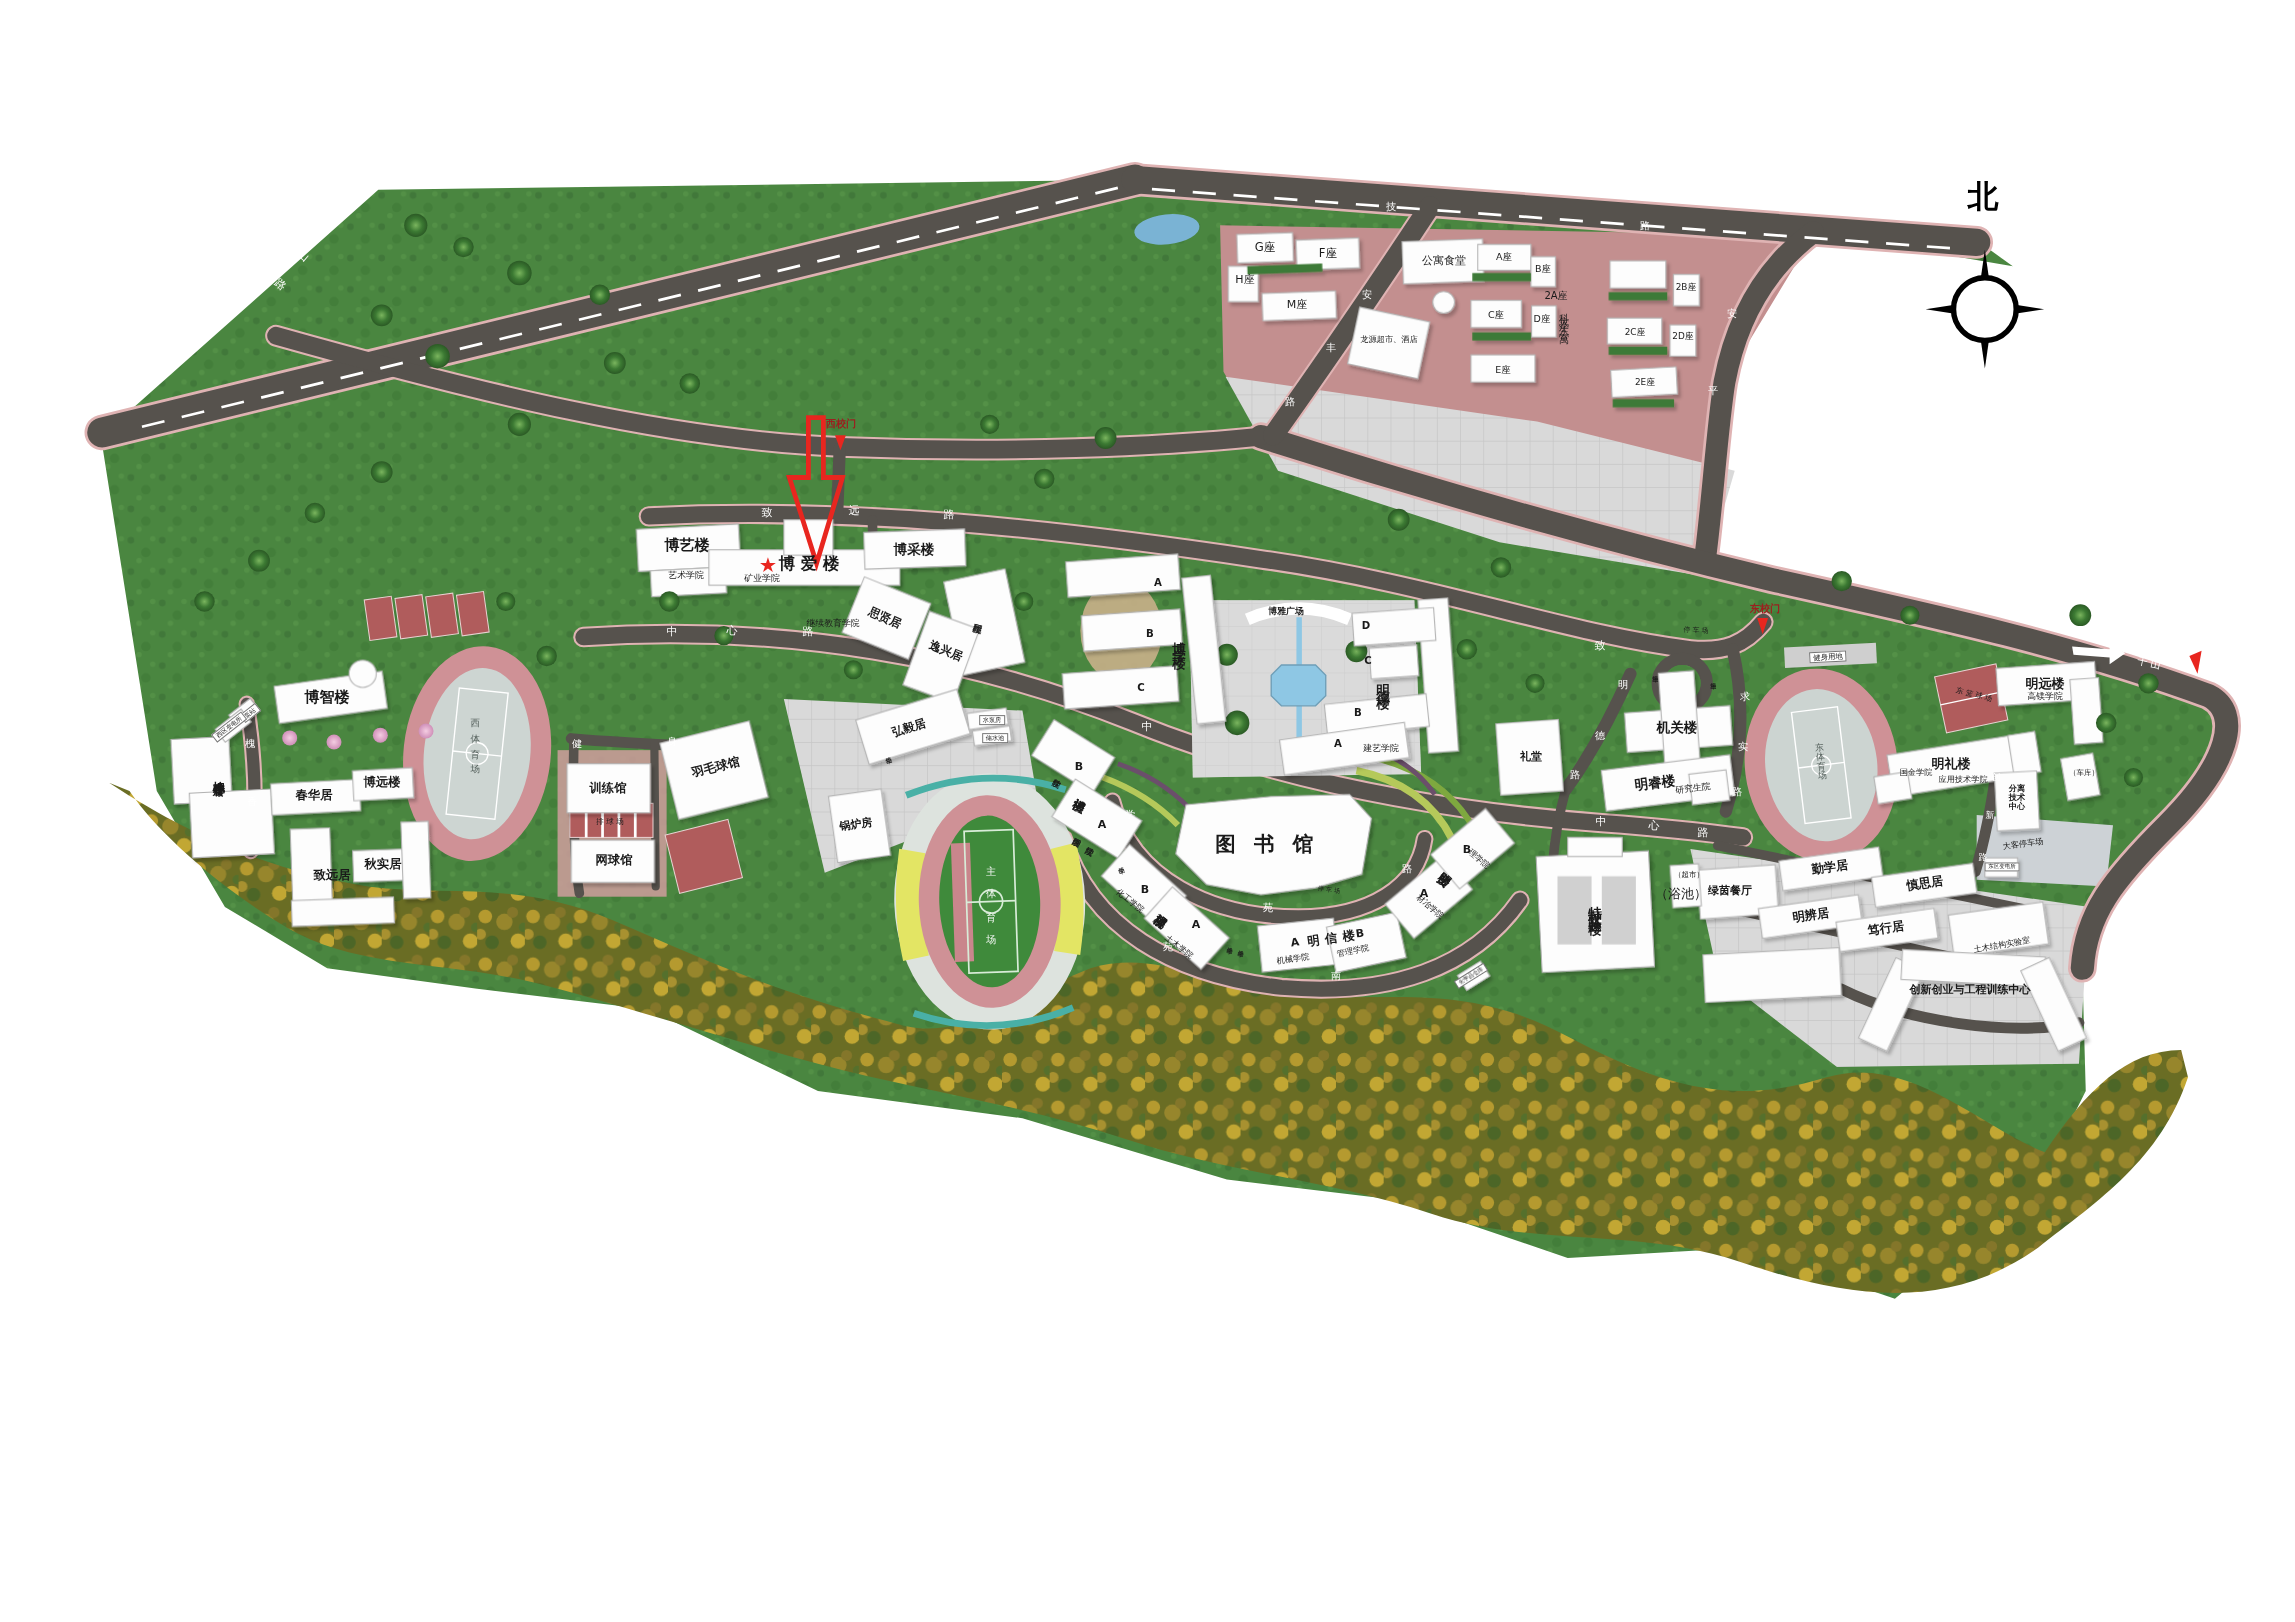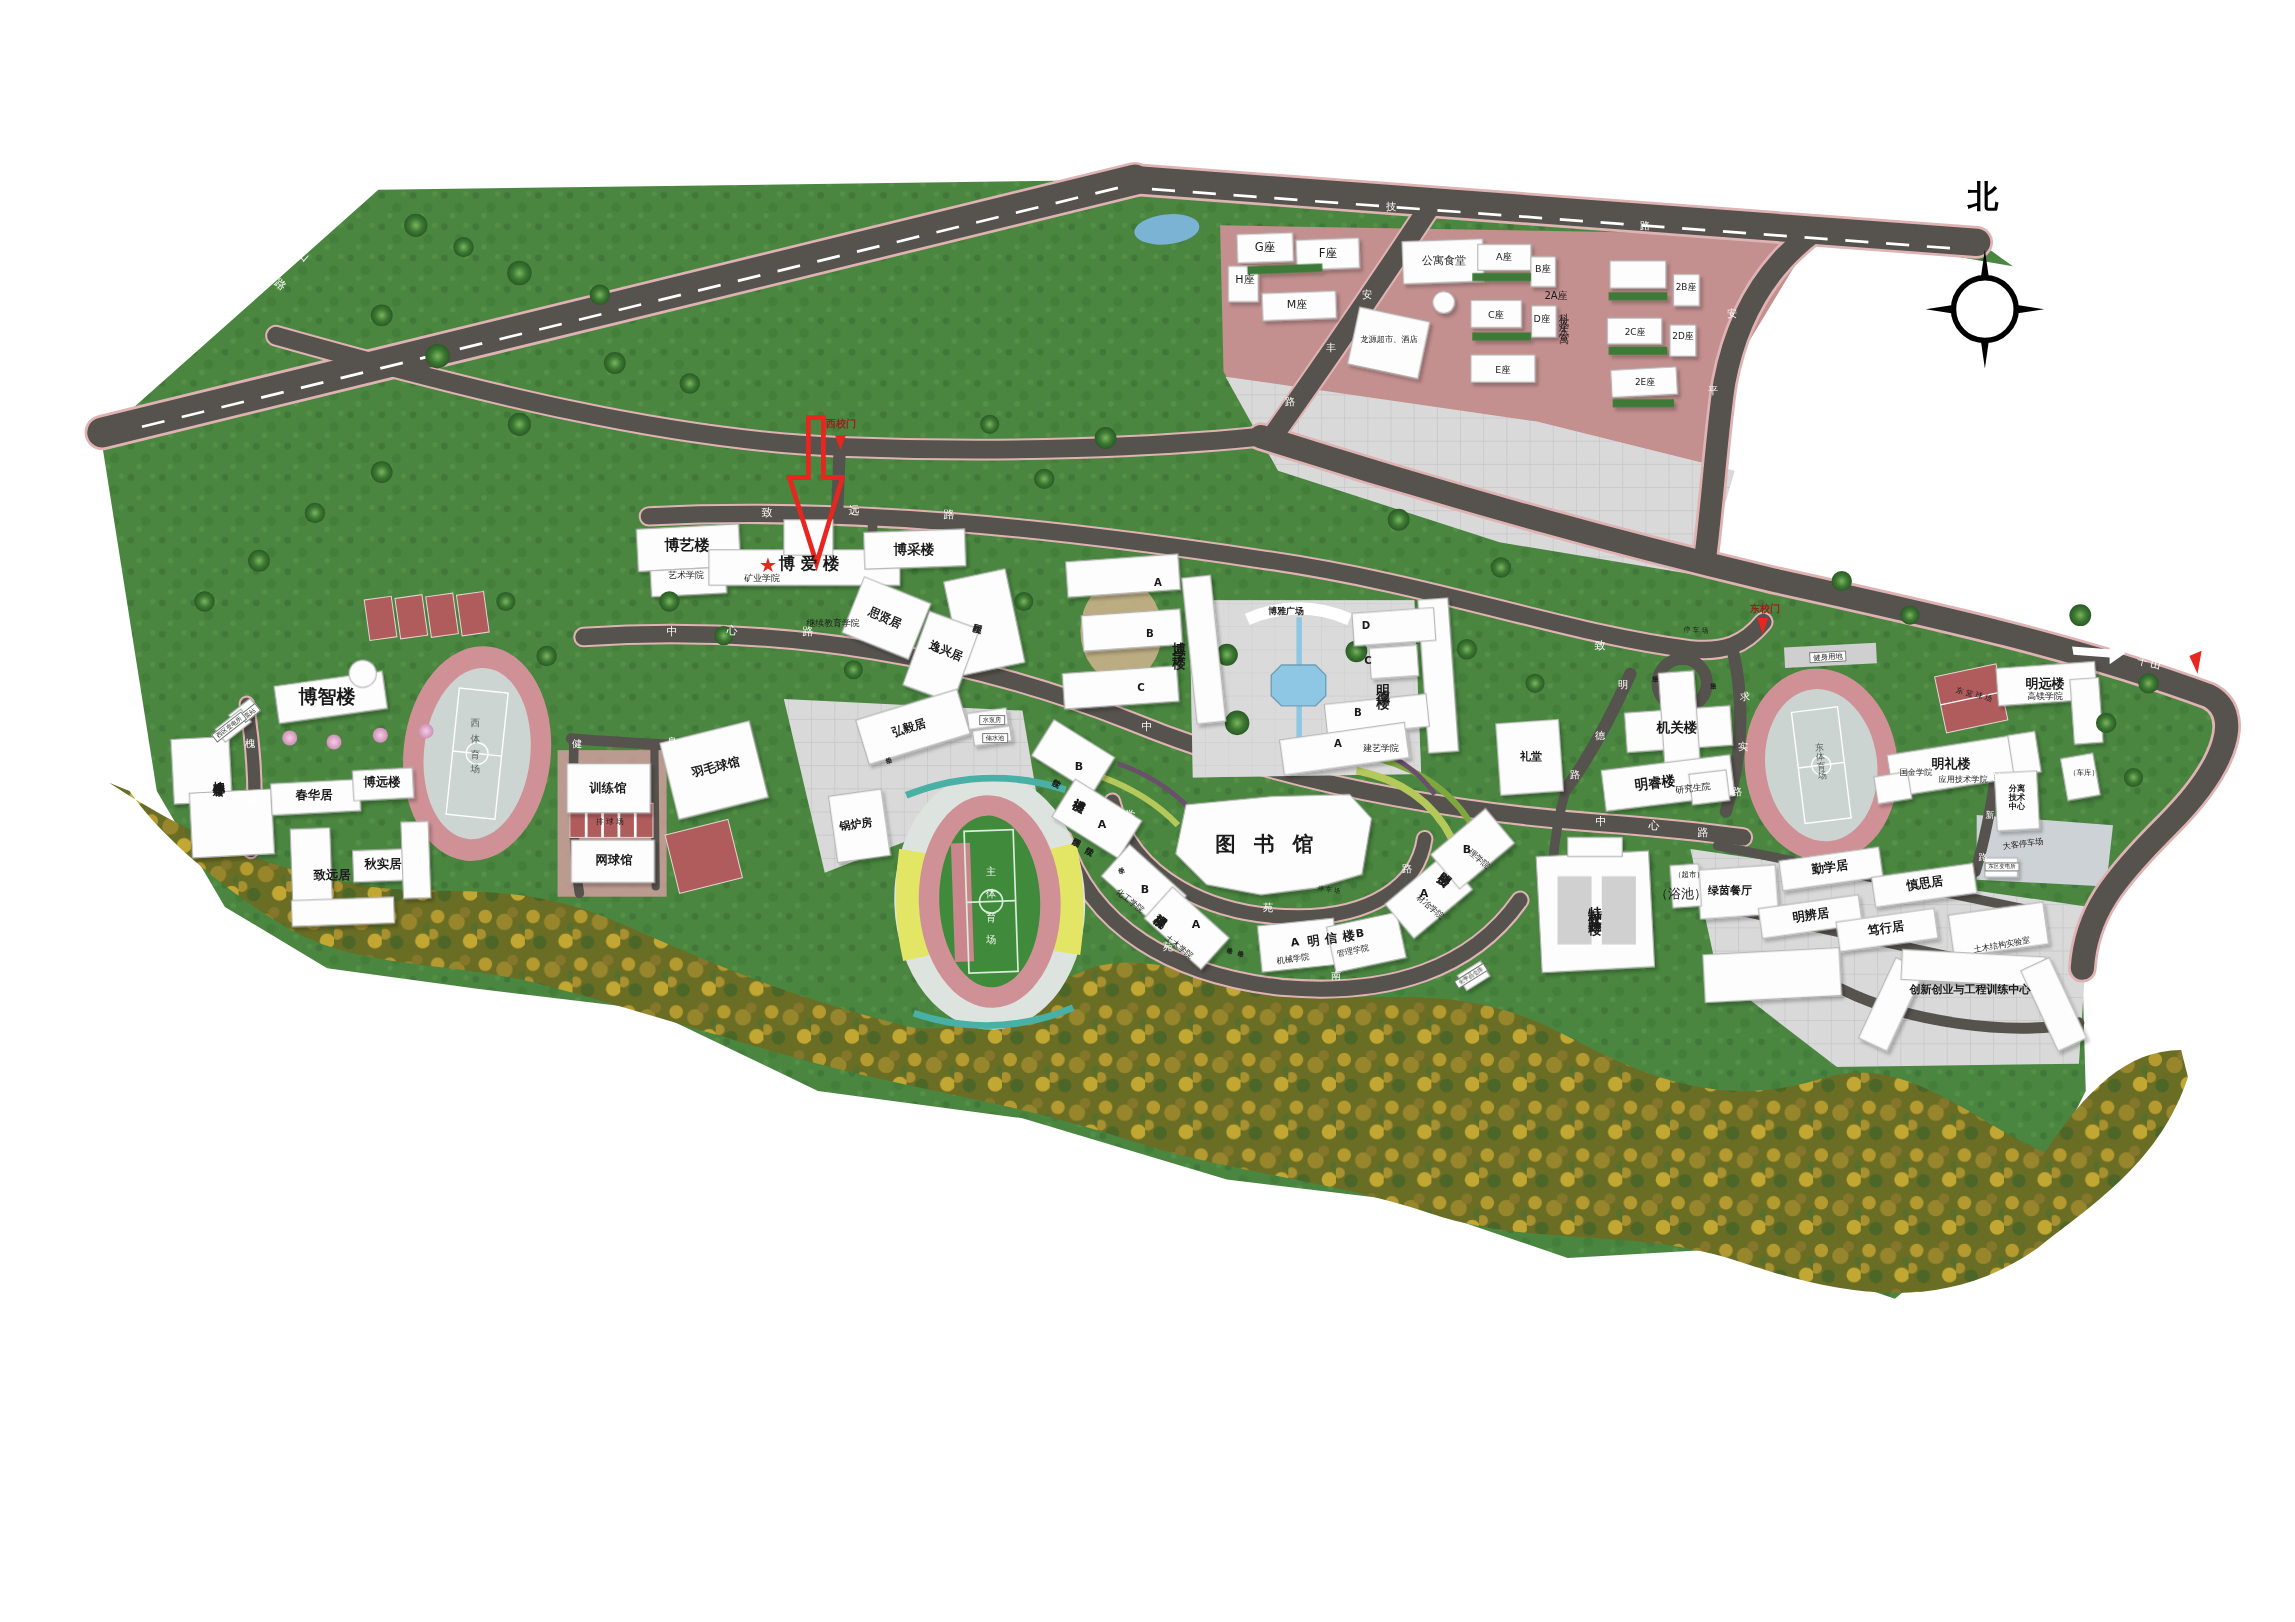--- a/index.html
+++ b/index.html
@@ -431,21 +431,21 @@
       <div class="lbl" style="left: 1765px; top: 609px; font-size: 10.2px; font-weight: 700; color: rgb(156, 31, 31); transform: translate(-50%, -50%);">东校门</div>
       <div class="lbl" style="left: 687px; top: 545px; font-size: 15px; font-weight: 700; transform: translate(-50%, -50%);">博艺楼</div>
       <div class="lbl" style="left: 686px; top: 576px; font-size: 8.9px; transform: translate(-50%, -50%);">艺术学院</div>
       <div class="lbl" style="left: 809px; top: 564px; font-size: 16.4px; font-weight: 700; transform: translate(-50%, -50%);">博 爱 楼</div>
       <div class="lbl" style="left: 762px; top: 579px; font-size: 8.9px; transform: translate(-50%, -50%);">矿业学院</div>
       <div class="lbl" style="left: 833px; top: 579px; font-size: 8.9px; transform: translate(-50%, -50%); margin-top: 45px;">继续教育学院</div>
       <div class="lbl" style="left: 914px; top: 550px; font-size: 13.6px; font-weight: 700; transform: translate(-50%, -50%); font-family: Liberation Serif, serif;">博采楼</div>
       <div class="lbl" style="left: 980px; top: 617px; font-size: 9.5px; writing-mode: vertical-rl; transform: translate(-50%, -50%) rotate(14deg);">桃园餐厅</div>
       <div class="lbl" style="left: 885px; top: 618px; font-size: 11.6px; font-weight: 700; transform: translate(-50%, -50%) rotate(24deg);">思贤居</div>
       <div class="lbl" style="left: 946px; top: 651px; font-size: 11.6px; font-weight: 700; transform: translate(-50%, -50%) rotate(22deg);">逸兴居</div>
-      <div class="lbl" style="left: 327px; top: 697px; font-size: 19px; font-weight: 700; transform: translate(-50%, -50%);">博智楼</div>
+      <div class="lbl" style="left: 327px; top: 697px; font-size: 15px; font-weight: 700; transform: translate(-50%, -50%);">博智楼</div>
       <div class="lbl box" style="left: 250px; top: 713px; font-size: 6.1px; transform: translate(-50%, -50%) rotate(-38deg);">泵站</div>
       <div class="lbl box" style="left: 229px; top: 727px; font-size: 6.1px; transform: translate(-50%, -50%) rotate(-38deg);">西区变电所</div>
       <div class="lbl" style="left: 218px; top: 774px; font-size: 12.3px; font-weight: 700; writing-mode: vertical-rl; letter-spacing: 1.4px; transform: translate(-50%, -50%);">槐香餐厅</div>
       <div class="lbl" style="left: 314px; top: 796px; font-size: 12.3px; font-weight: 700; transform: translate(-50%, -50%);">春华居</div>
       <div class="lbl" style="left: 382px; top: 783px; font-size: 12.3px; font-weight: 700; transform: translate(-50%, -50%);">博远楼</div>
       <div class="lbl" style="left: 332px; top: 876px; font-size: 12.3px; font-weight: 700; transform: translate(-50%, -50%);">致远居</div>
       <div class="lbl" style="left: 383px; top: 865px; font-size: 12.3px; font-weight: 700; transform: translate(-50%, -50%);">秋实居</div>
       <div class="lbl" style="left: 475px; top: 741px; font-size: 9.5px; color: rgb(85, 96, 92); writing-mode: vertical-rl; letter-spacing: 15px; transform: translate(-50%, -50%);">西体育场</div>
       <div class="lbl" style="left: 608px; top: 789px; font-size: 12.3px; font-weight: 700; transform: translate(-50%, -50%);">训练馆</div>
       <div class="lbl" style="left: 610px; top: 822px; font-size: 7.5px; transform: translate(-50%, -50%);">排 球 场</div>

